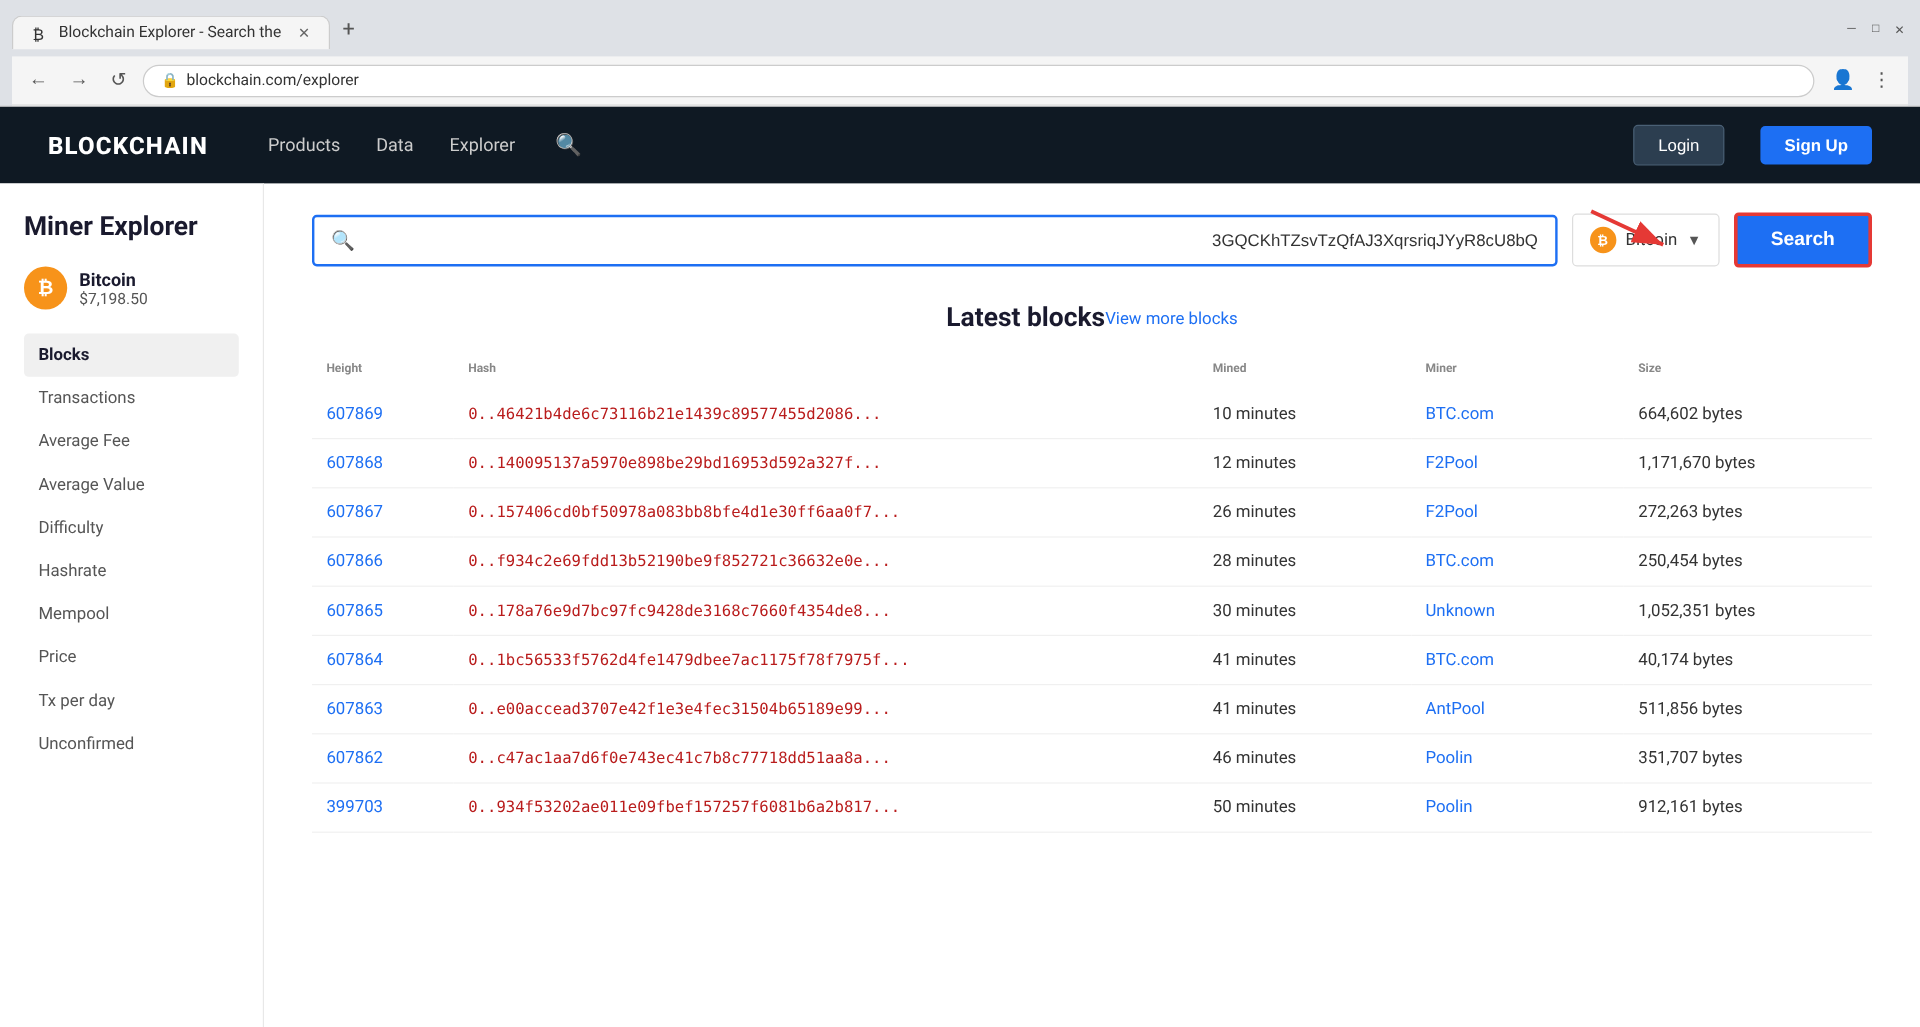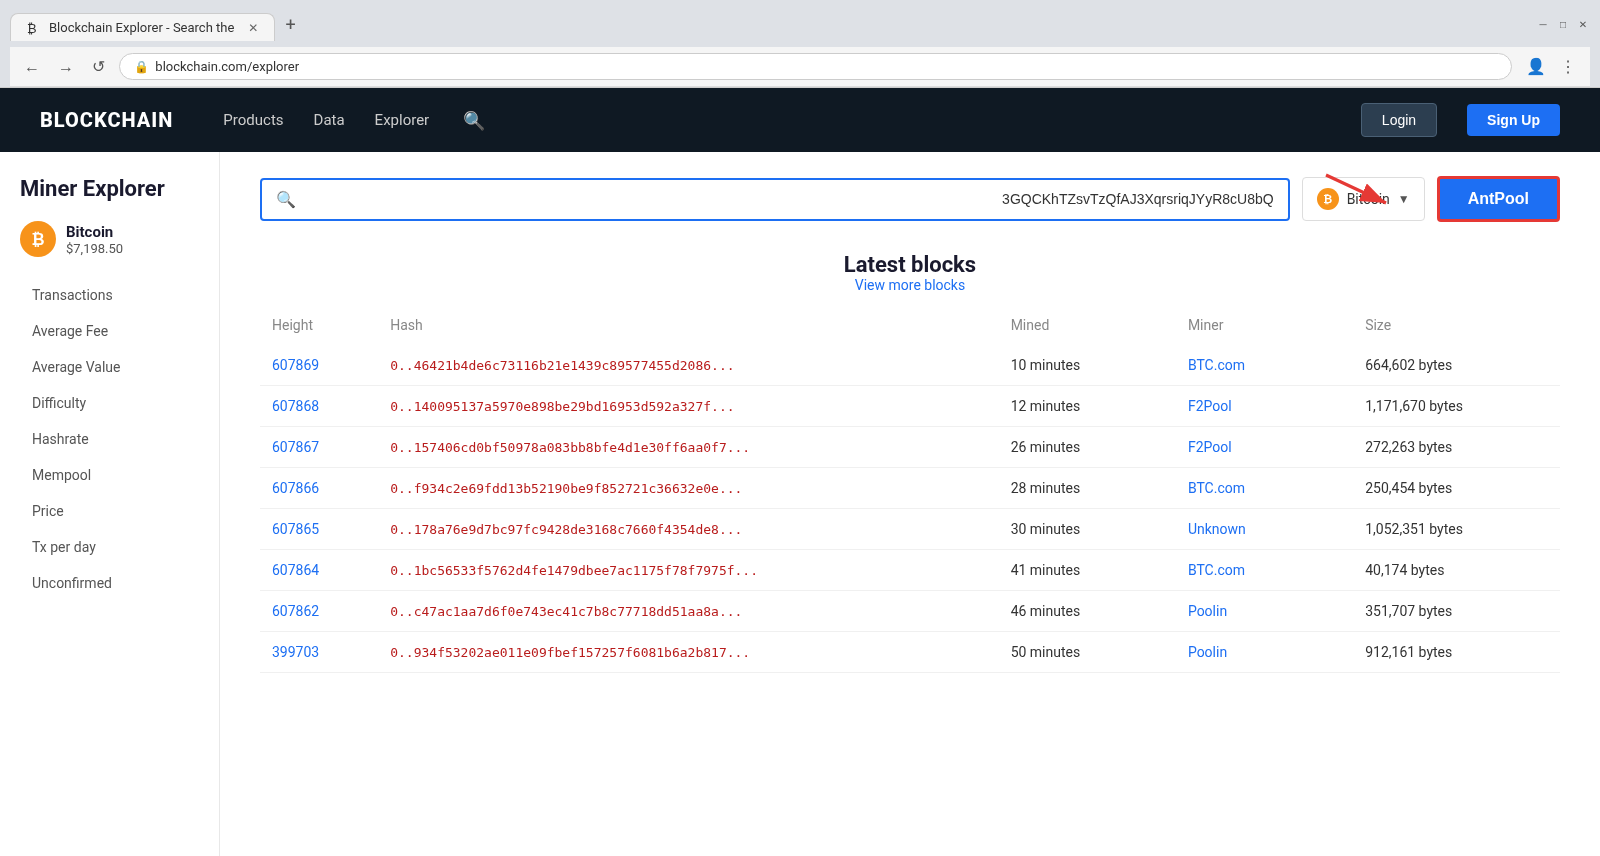--- a/index.html
+++ b/index.html
@@ -244,32 +244,31 @@
       width: 80px;
       height: 50px;
     }
 
     
     .blocks-header {
       display: flex;
       align-items: center;
       justify-content: center;
       margin-bottom: 16px;
-      flex-direction: column;
     }
     .blocks-title { font-size: 22px; font-weight: 700; color: #1a1a2e; }
     .view-more { color: #1d6ff3; cursor: pointer; font-size: 14px; text-decoration: none; }
 
     
     .blocks-table { width: 100%; border-collapse: collapse; }
     .blocks-table th {
       text-align: left;
       color: #888;
-      font-size: 14px;
-      font-weight: 400;
+      font-size: 10px;
+      font-weight: 700;
       padding: 8px 12px 12px;
       border-bottom: none;
     }
     .blocks-table td {
       padding: 12px 12px;
       border-bottom: 1px solid #f0f0f0;
       font-size: 14px;
       vertical-align: middle;
     }
     .height-link { color: #1d6ff3; text-decoration: none; cursor: pointer; }
@@ -335,20 +334,21 @@
   <aside class="sidebar">
     <h1 class="sidebar-title">Miner Explorer</h1>
     <div class="bitcoin-info">
       <div class="btc-icon">₿</div>
       <div>
         <div class="btc-label">Bitcoin</div>
         <div class="btc-price">$7,198.50</div>
       </div>
     </div>
     <nav class="sidebar-nav">
+      <div class="sidebar-item active">Blocks</div>
       <div class="sidebar-item">Transactions</div>
       <div class="sidebar-item">Average Fee</div>
       <div class="sidebar-item">Average Value</div>
       <div class="sidebar-item">Difficulty</div>
       <div class="sidebar-item">Hashrate</div>
       <div class="sidebar-item">Mempool</div>
       <div class="sidebar-item">Price</div>
       <div class="sidebar-item">Tx per day</div>
       <div class="sidebar-item">Unconfirmed</div>
     </nav>
@@ -370,21 +370,21 @@
       <div class="arrow-wrapper">
         <svg class="red-arrow" viewBox="0 0 100 60">
           <defs>
             <marker id="arrowhead" markerWidth="8" markerHeight="6" refX="8" refY="3" orient="auto">
               <polygon points="0 0, 8 3, 0 6" fill="#e53935"></polygon>
             </marker>
           </defs>
           <line x1="10" y1="10" x2="85" y2="45" stroke="#e53935" stroke-width="4" marker-end="url(#arrowhead)"></line>
         </svg>
       </div>
-      <button class="search-btn">AntPool</button>
+      <button class="search-btn">Search</button>
     </div>
 
     <div class="blocks-header">
       <h2 class="blocks-title">Latest blocks</h2>
       <a class="view-more">View more blocks</a>
     </div>
 
     <table class="blocks-table">
       <thead>
         <tr>
@@ -432,20 +432,27 @@
       <td class="size-val">1,052,351 bytes</td>
     </tr>
           <tr>
       <td><a class="height-link">607864</a></td>
       <td><a class="hash-link">0..1bc56533f5762d4fe1479dbee7ac1175f78f7975f...</a></td>
       <td class="mined-time">41 minutes</td>
       <td><a class="miner-link">BTC.com</a></td>
       <td class="size-val">40,174 bytes</td>
     </tr>
           <tr>
+      <td><a class="height-link">607863</a></td>
+      <td><a class="hash-link">0..e00accead3707e42f1e3e4fec31504b65189e99...</a></td>
+      <td class="mined-time">41 minutes</td>
+      <td><a class="miner-link">AntPool</a></td>
+      <td class="size-val">511,856 bytes</td>
+    </tr>
+          <tr>
       <td><a class="height-link">607862</a></td>
       <td><a class="hash-link">0..c47ac1aa7d6f0e743ec41c7b8c77718dd51aa8a...</a></td>
       <td class="mined-time">46 minutes</td>
       <td><a class="miner-link">Poolin</a></td>
       <td class="size-val">351,707 bytes</td>
     </tr>
           <tr>
       <td><a class="height-link">399703</a></td>
       <td><a class="hash-link">0..934f53202ae011e09fbef157257f6081b6a2b817...</a></td>
       <td class="mined-time">50 minutes</td>

